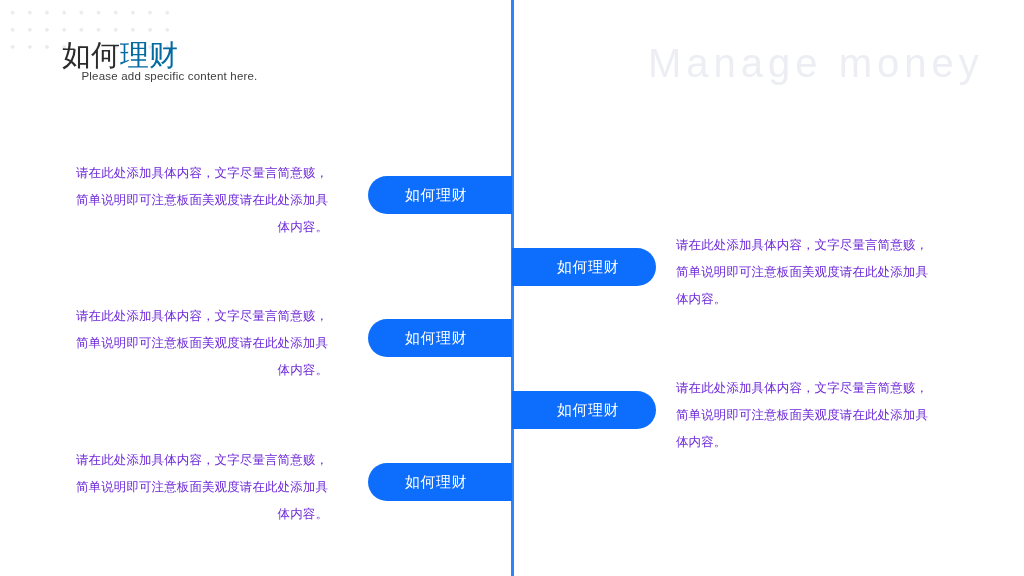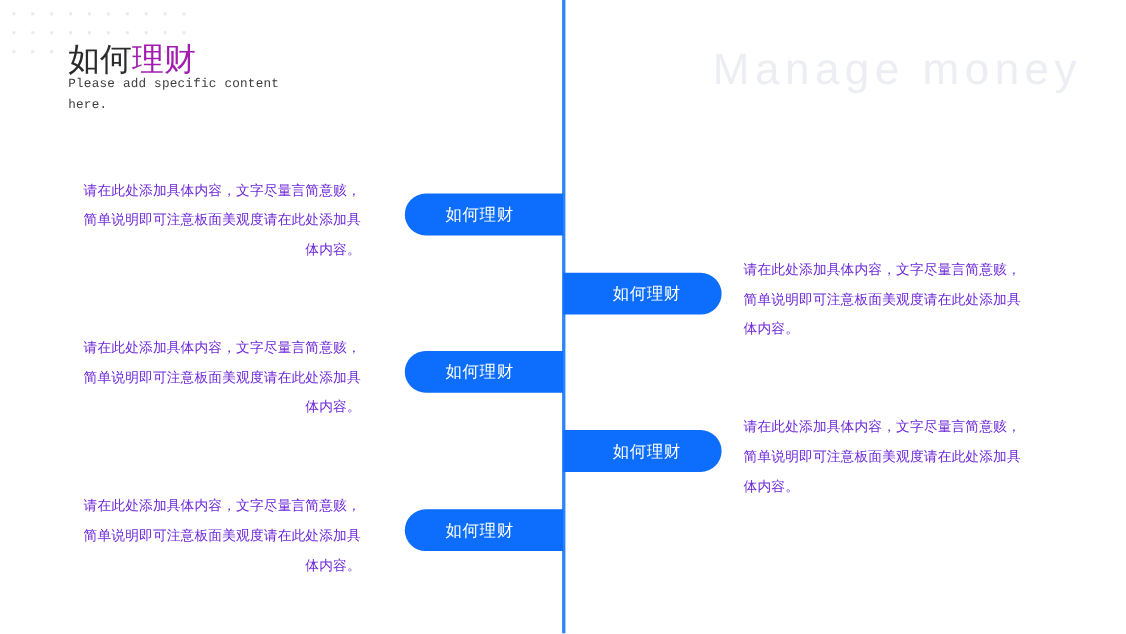--- a/index.html
+++ b/index.html
@@ -26,31 +26,32 @@
   .title {
     position:absolute;
     left:62px; top:38px;
     font-size:29px;
     line-height:34px;
     font-weight:400;
     color:#2b2b2b;
     white-space:nowrap;
     letter-spacing:0px;
   }
-  .title .accent { color:#a21caf; }
+  .title .accent { color:#0369a1; }
 
   .subtitle {
     position:absolute;
     left:62px; top:67px;
     width:215px;
-    font-family:Liberation Mono, monospace;
+    font-family:Liberation Sans, sans-serif;
     font-size:11.5px;
     line-height:19px;
     color:#3d3d3d;
     letter-spacing:0.2px;
+    text-align:center;
   }
 
   .watermark {
     position:absolute;
     left:648px; top:39px;
     font-size:40px;
     line-height:48px;
     color:#eceef3;
     letter-spacing:5px;
     white-space:nowrap;

